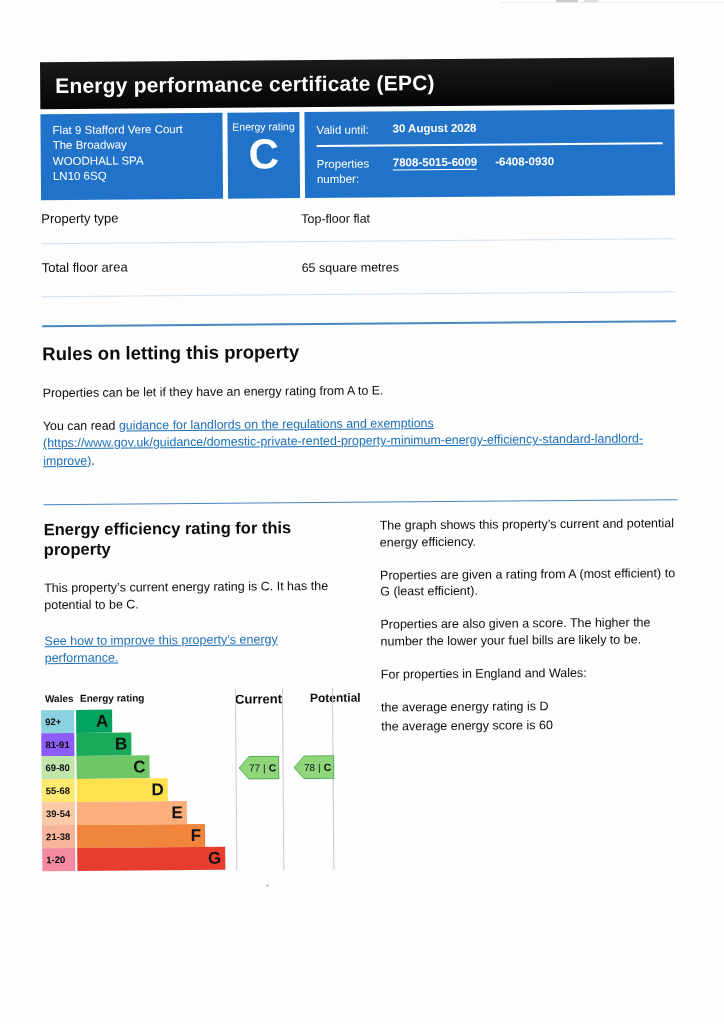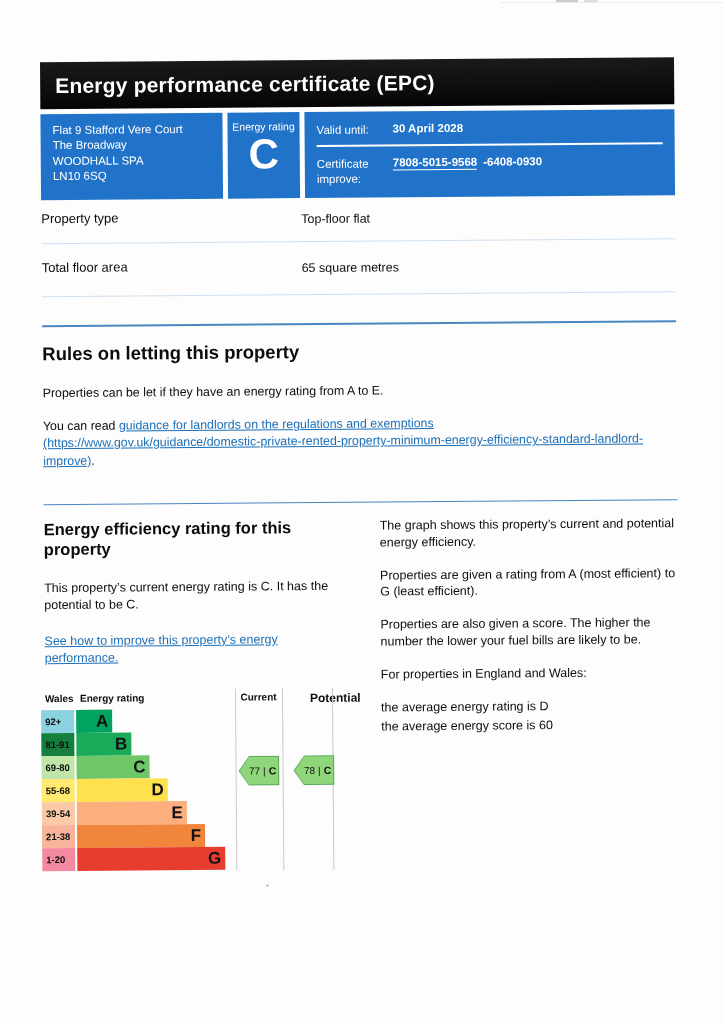--- a/index.html
+++ b/index.html
@@ -37,21 +37,21 @@
   .panel-address div{font-size:11.5px;line-height:1.34;}
   .panel-rating{width:72px;text-align:center;padding-top:8px;box-sizing:border-box;}
   .panel-rating .lbl{font-size:10.5px;}
   .panel-rating .big{font-size:42px;font-weight:bold;line-height:1.05;}
   .panel-validity{flex:1;padding:7px 10px 0 12px;box-sizing:border-box;font-size:11.5px;}
   .vrow{display:flex;align-items:flex-start;padding-top:4px;}
   .vrow .lbl{width:76px;flex:0 0 76px;line-height:1.25;}
   .vrow .val{font-weight:bold;padding-top:0;}
   .vdivider{border:none;border-top:2px solid #fff;margin:8px 2px 6px 0;}
   .cert-part1{display:inline-block;border-bottom:1.6px solid #fff;padding-bottom:1px;}
-  .cert-part2{margin-left:6px;}
+  .cert-part2{margin-left:18px;}
 
   
   .fact-row{display:flex;border-bottom:1px solid #cfe0ef;}
   .fact-row .lbl{width:260px;flex:0 0 260px;font-size:13px;}
   .fact-row .val{font-size:12.5px;padding-top:3px;}
   .fact-row.r1{padding:11px 0 15px;}
   .fact-row.r2{padding:16px 0 19px;}
   .section-divider{border:none;border-top:2px solid #4c86c0;margin:28px 0 0;}
   .section-divider.thin{border-top-width:1.5px;margin-top:34px;}
 
@@ -71,30 +71,30 @@
   .col-left .improve{font-size:12.5px;line-height:1.38;display:inline-block;margin:2px 0 0;}
   .col-right p{font-size:12.5px;line-height:1.3;margin:0 0 17px;}
   .col-right p.tight{margin-bottom:3px;}
   .col-right p.last{margin-bottom:0;}
 
   
   .chart{position:relative;margin-top:23px;width:292px;height:182px;font-size:10px;margin-left:-4px;}
   .chart-head{position:relative;height:20px;font-weight:bold;font-size:10px;}
   .h-score{position:absolute;left:4px;top:3px;}
   .h-rating{position:absolute;left:39px;top:3px;}
-  .h-current{position:absolute;left:194px;width:47px;top:3px;text-align:center;font-size:10px;}
+  .h-current{position:absolute;left:194px;width:47px;top:3px;text-align:center;font-size:13px;}
   .h-potential{position:absolute;left:241px;width:50px;top:3px;text-align:right;font-size:12px;padding-left:28px;}
   .band-row{display:flex;height:23px;}
   .score-cell{width:33px;flex:0 0 33px;font-size:9.5px;font-weight:bold;display:flex;align-items:center;padding-left:4px;box-sizing:border-box;}
   .band-bar{margin-left:2px;display:flex;align-items:center;justify-content:flex-end;padding-right:4px;box-sizing:border-box;font-weight:bold;font-size:17px;color:#111;}
   .v-line{position:absolute;top:0;bottom:0;width:1px;background:#c9c9c9;}
   .v-line.l1{left:194px;}
   .v-line.l2{left:241px;}
   .v-line.l3{left:291px;}
-  .rating-arrow{position:absolute;width:41px;height:30px;border-radius:10px;}
+  .rating-arrow{position:absolute;width:41px;height:24px;border-radius:10px;}
   .rating-arrow .shape,.rating-arrow .inner{
     position:absolute;inset:0;
     clip-path:polygon(0 50%,26% 0,100% 0,100% 100%,26% 100%);
   }
   .rating-arrow .shape{background:#57aa5c;}
   .rating-arrow .inner{inset:1px;clip-path:polygon(0 50%,25% 0,100% 0,100% 100%,25% 100%);}
   .rating-arrow .txt{
     position:absolute;inset:0;display:flex;align-items:center;justify-content:center;
     padding-left:7px;font-size:10px;color:#111;gap:3px;
   }
@@ -121,27 +121,27 @@
       <div>WOODHALL SPA</div>
       <div>LN10 6SQ</div>
     </div>
     <div class="panel panel-rating" style="background: rgb(33, 115, 201);">
       <div class="lbl">Energy rating</div>
       <div class="big">C</div>
     </div>
     <div class="panel panel-validity" style="background: rgb(33, 115, 201);">
       <div class="vrow">
         <span class="lbl">Valid until:</span>
-        <span class="val">30 April 2028</span>
+        <span class="val">30 August 2028</span>
       </div>
       <hr class="vdivider">
       <div class="vrow">
-        <span class="lbl">Certificate improve:</span>
+        <span class="lbl">Properties number:</span>
         <span class="val">
-          <span class="cert-part1">7808-5015-9568</span><span class="cert-part2">-6408-0930</span>
+          <span class="cert-part1">7808-5015-6009</span><span class="cert-part2">-6408-0930</span>
         </span>
       </div>
     </div>
   </div>
 
   <div class="fact-row r1">
     <span class="lbl">Property type</span>
     <span class="val">Top-floor flat</span>
   </div>
   <div class="fact-row r2">
@@ -175,21 +175,21 @@
           <span class="h-rating">Energy rating</span>
           <span class="h-current">Current</span>
           <span class="h-potential">Potential</span>
         </div>
         <div id="chart-rows">
             <div class="band-row">
               <div class="score-cell" style="background: rgb(138, 210, 223);">92+</div>
               <div class="band-bar" style="background: rgb(2, 163, 95); width: 36px;">A</div>
             </div>
             <div class="band-row">
-              <div class="score-cell" style="background: #15803d;">81-91</div>
+              <div class="score-cell" style="background: #8b5cf6;">81-91</div>
               <div class="band-bar" style="background: rgb(25, 171, 90); width: 55px;">B</div>
             </div>
             <div class="band-row">
               <div class="score-cell" style="background: rgb(191, 229, 168);">69-80</div>
               <div class="band-bar" style="background: rgb(110, 198, 102); width: 73px;">C</div>
             </div>
             <div class="band-row">
               <div class="score-cell" style="background: rgb(255, 233, 110);">55-68</div>
               <div class="band-bar" style="background: rgb(255, 225, 78); width: 91px;">D</div>
             </div>

